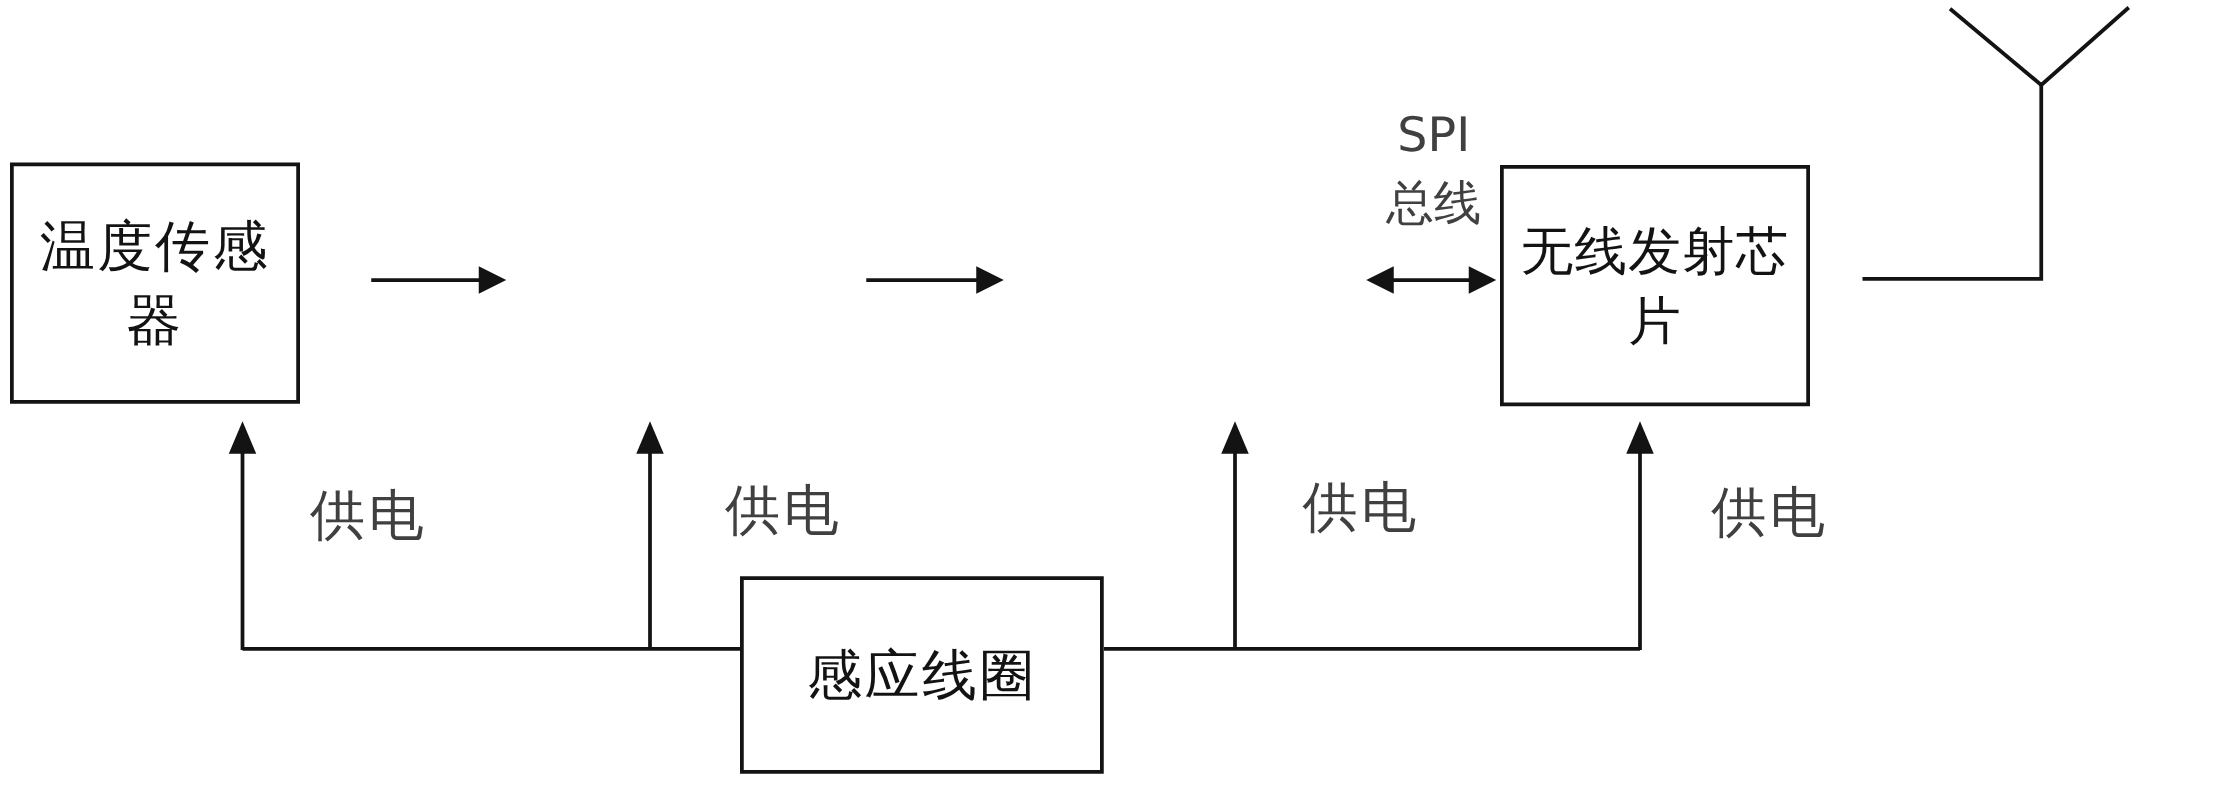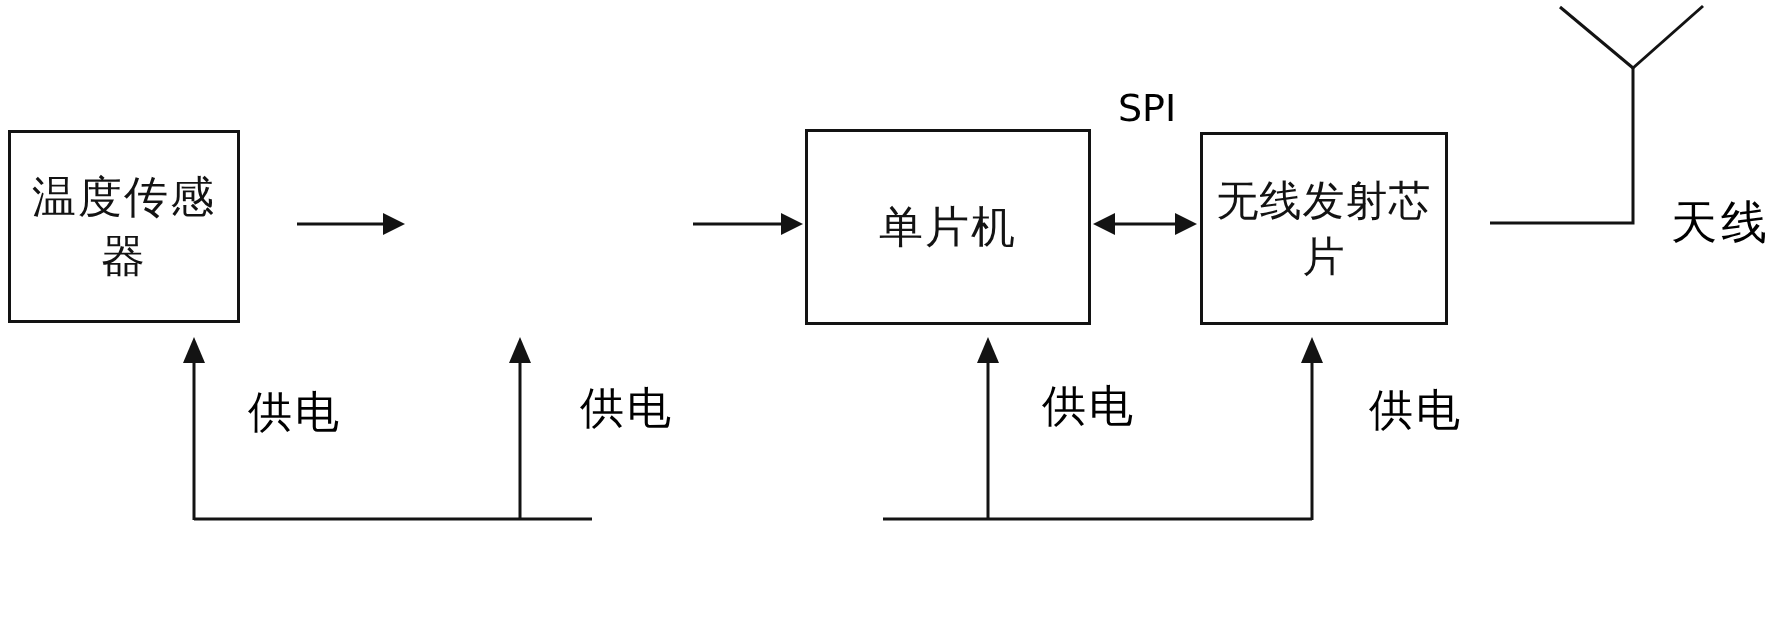--- a/index.html
+++ b/index.html
@@ -35,21 +35,21 @@
     letter-spacing: 2px;
   }
   #block-temp-sensor { left: 8px;    top: 130px; width: 232px; height: 193px; font-size: 44px; }
   #block-adc         { left: 407px;  top: 132px; width: 286px; height: 190px; font-size: 42px; }
   #block-mcu         { left: 805px;  top: 129px; width: 286px; height: 196px; font-size: 44px; }
   #block-rf          { left: 1200px; top: 132px; width: 248px; height: 193px; font-size: 42px; letter-spacing: 1px; }
   #block-coil        { left: 592px;  top: 461px; width: 291px; height: 158px; font-size: 44px; }
   .float-label {
     position: absolute;
     white-space: nowrap;
-    color: #000000;
+    color: #404040;
   }
   .power-label { font-size: 44px; letter-spacing: 3px; margin-left: 47px; }
   #power-label-1 { left: 201px;  top: 383px; }
   #power-label-2 { left: 533px;  top: 379px; }
   #power-label-3 { left: 995px;  top: 377px; }
   #power-label-4 { left: 1322px; top: 381px; }
   #spi-label {
     left: 1088px; top: 82px;
     width: 118px;
     text-align: center;
@@ -109,31 +109,31 @@
     </g>
     <g>
       <line x1="1312" y1="520" x2="1312" y2="361"></line>
       <polygon points="1312,337 1301,363 1323,363"></polygon>
     </g>
   </svg>
 
   <div class="block" id="block-temp-sensor">
     <span>温度传感器</span>
   </div>
-  <div class="block" id="block-mcu">
-    <span>单片机</span>
-  </div>
   <div class="block" id="block-rf">
     <span>无线发射芯片</span>
+  </div>
+  <div class="block" id="block-coil">
+    <span>感应线圈</span>
   </div>
 
   <div class="float-label power-label" id="power-label-1">供电</div>
   <div class="float-label power-label" id="power-label-2">供电</div>
   <div class="float-label power-label" id="power-label-3">供电</div>
   <div class="float-label power-label" id="power-label-4">供电</div>
 
   <div class="float-label" id="spi-label">
     <div>SPI</div>
+    <div>总线</div>
   </div>
 
-  <div class="float-label" id="antenna-label">天线</div>
 
 </div>
 
 </body></html>

